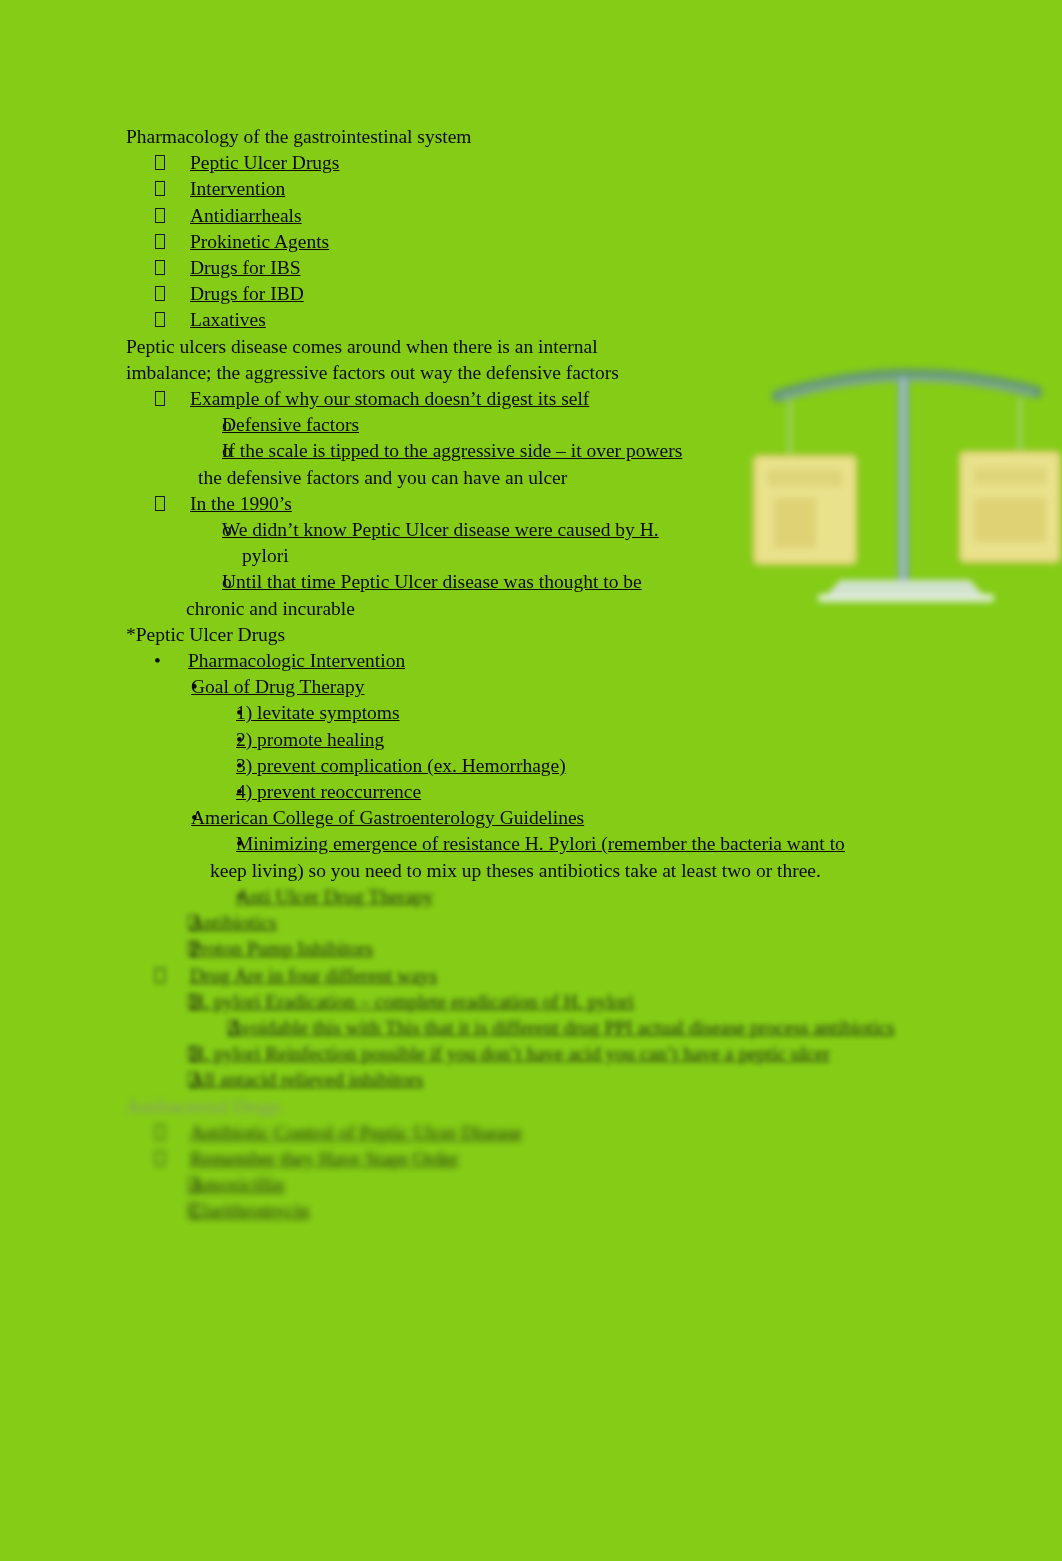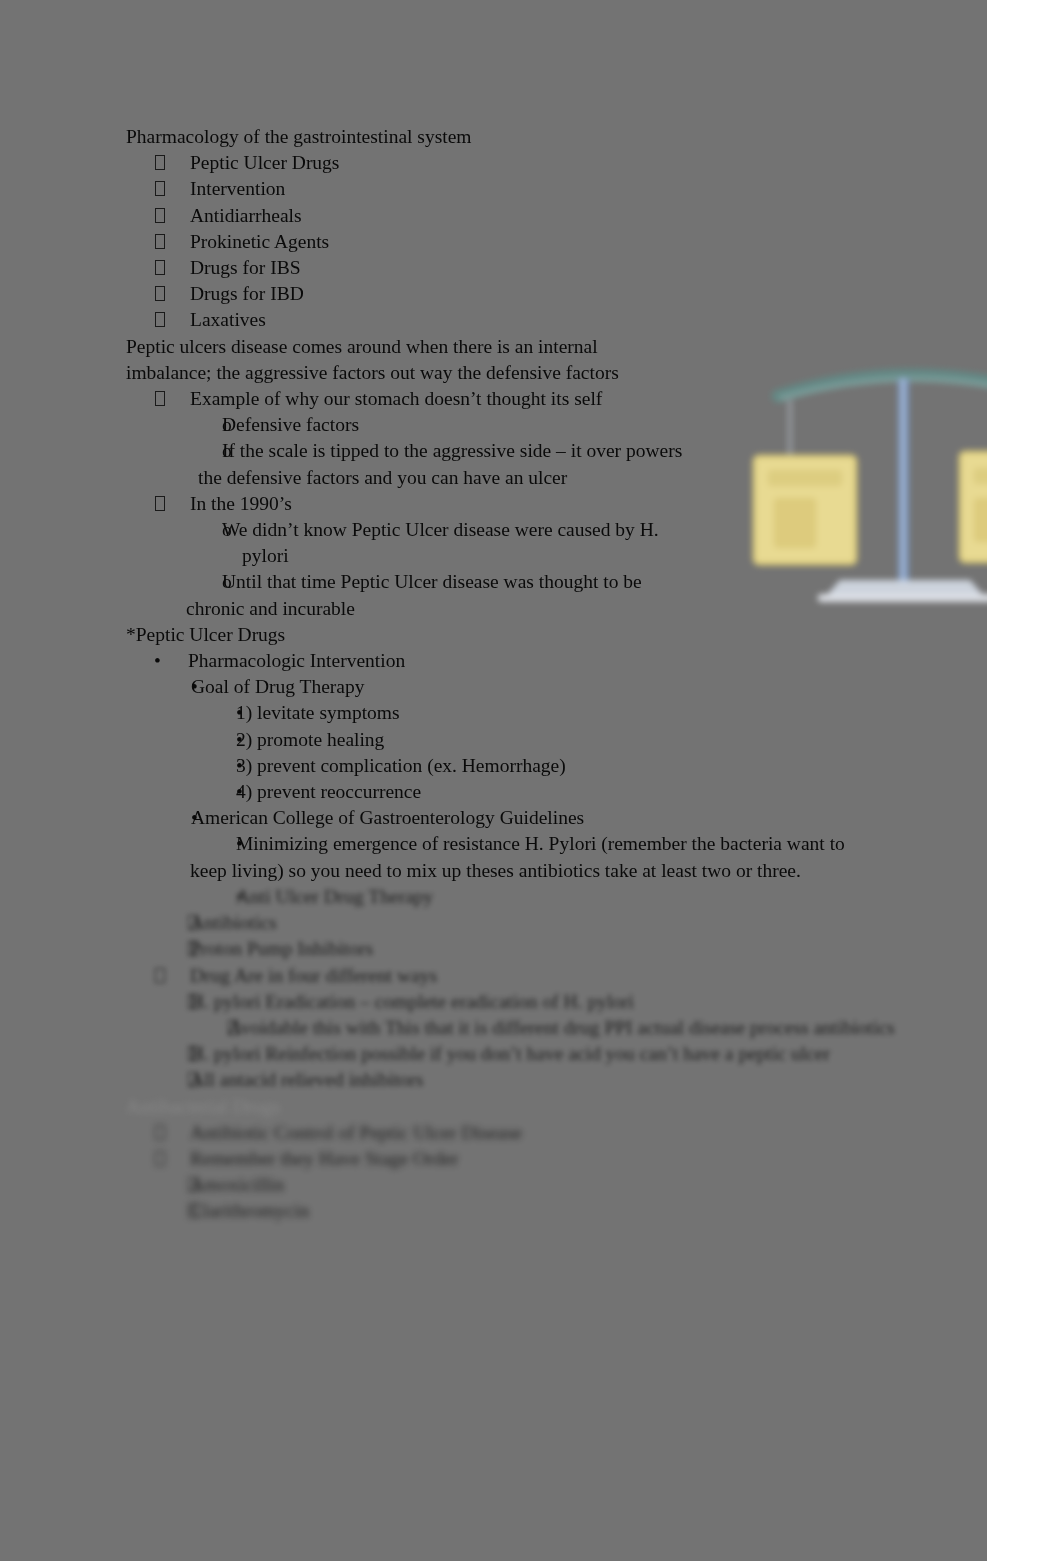--- a/index.html
+++ b/index.html
@@ -7,23 +7,23 @@
     margin: 0;
     padding: 0;
     background: #ffffff;
   }
   body {
     font-family: "Liberation Serif", "DejaVu Serif", serif;
     color: #000000;
   }
   #page {
     position: relative;
-    width: 987px;
+    width: 1062px;
     height: 1561px;
-    background: #737373;
+    background: #84cc16;
     overflow: hidden;
   }
 
   
   #doc {
     position: absolute;
     left: 126px;
     top: 124px;
     width: 830px;
   }
@@ -42,20 +42,21 @@
   }
   .marker {
     flex: 0 0 auto;
     text-align: left;
     color: #0a0a0a;
     font-family: "Liberation Serif", "DejaVu Serif", serif;
   }
   .txt {
     flex: 1 1 auto;
     color: #0a0a0a;
+    text-decoration: underline;
   }
 
   
   .tofu {
     display: inline-block;
     width: 8px;
     height: 13px;
     border: 1.3px solid #1a1a1a;
     vertical-align: -1px;
     background: transparent;
@@ -159,21 +160,21 @@
     <div class="row lvl1">
       <span class="marker"><span class="tofu"></span></span>
       <span class="txt">Laxatives</span>
     </div>
 
     <div class="line" style="">Peptic ulcers disease comes around when there is an internal</div>
     <div class="line" style="">imbalance; the aggressive factors out way the defensive factors</div>
 
     <div class="row lvl1">
       <span class="marker"><span class="tofu"></span></span>
-      <span class="txt">Example of why our stomach doesn’t thought its self</span>
+      <span class="txt">Example of why our stomach doesn’t digest its self</span>
     </div>
     <div class="row lvl2">
       <span class="marker">o</span>
       <span class="txt">Defensive factors</span>
     </div>
     <div class="row lvl2">
       <span class="marker">o</span>
       <span class="txt">If the scale is tipped to the aggressive side – it over powers</span>
     </div>
     <div class="line" style="margin-left:72px">the defensive factors and you can have an ulcer</div>
@@ -220,21 +221,21 @@
       <span class="txt">4) prevent reoccurrence</span>
     </div>
     <div class="row dot-l2">
       <span class="marker">•</span>
       <span class="txt">American College of Gastroenterology Guidelines</span>
     </div>
     <div class="row dot-l3">
       <span class="marker">•</span>
       <span class="txt">Minimizing emergence of resistance H. Pylori (remember the bacteria want to</span>
     </div>
-    <div class="line" style="margin-left:64px">keep living) so you need to mix up theses antibiotics take at least two or three.</div>
+    <div class="line" style="margin-left:84px">keep living) so you need to mix up theses antibiotics take at least two or three.</div>
 
     <div class="row dot-l3 faded">
       <span class="marker">•</span>
       <span class="txt">Anti Ulcer Drug Therapy</span>
     </div>
     <div class="row lvl1 faded">
       <span class="marker" style="padding-left:62px"><span class="tofu"></span></span>
       <span class="txt">Antibiotics</span>
     </div>
     <div class="row lvl1 faded">

